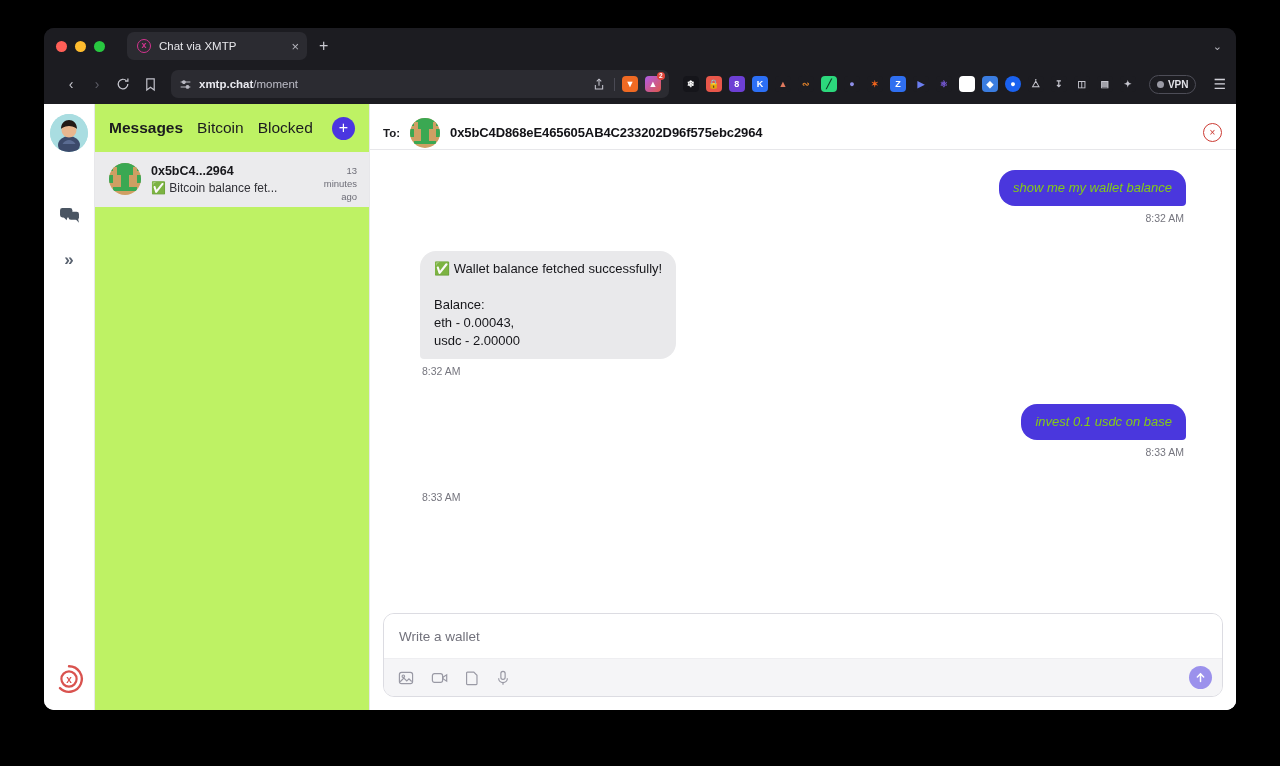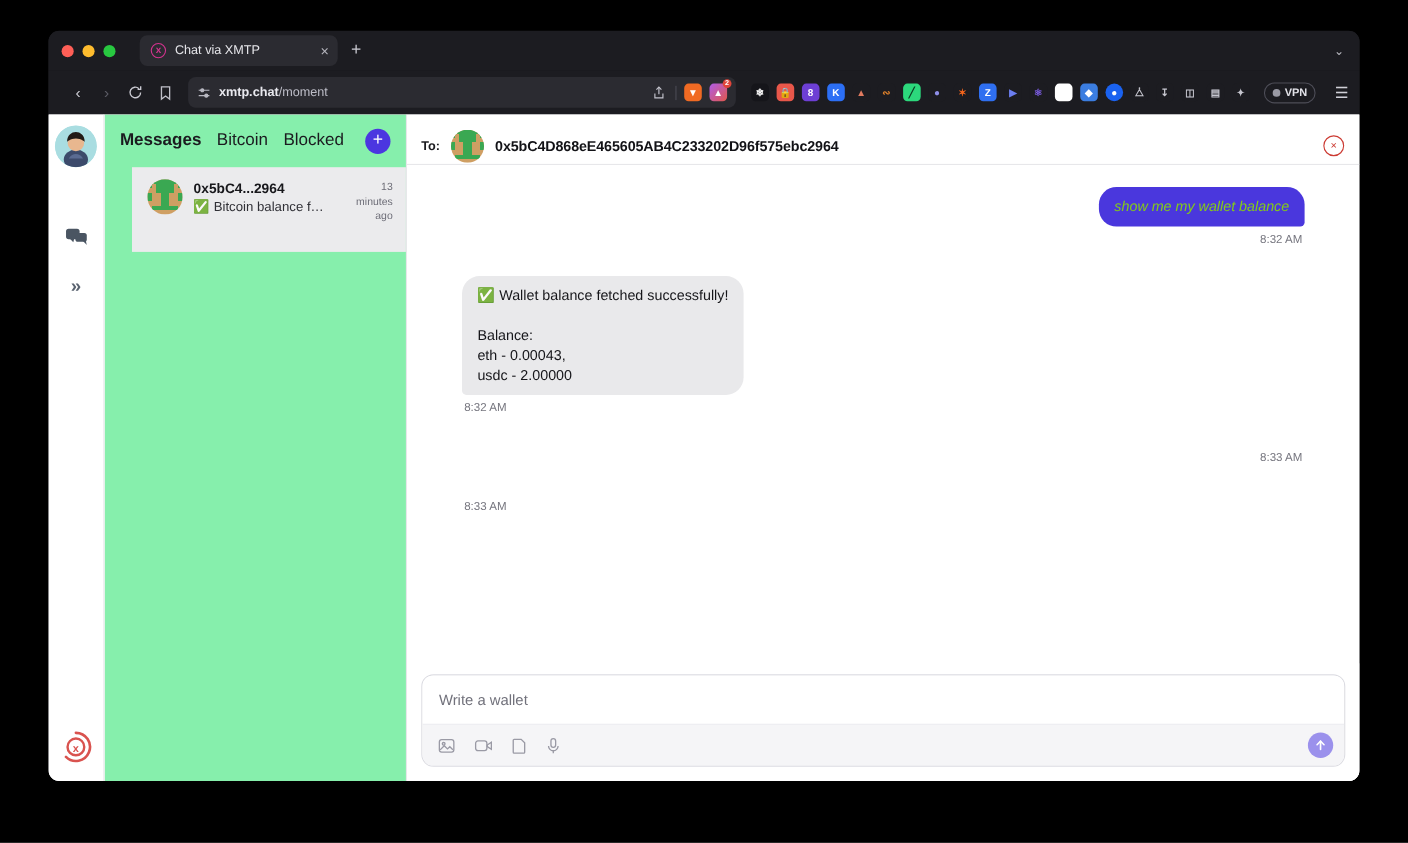--- a/index.html
+++ b/index.html
@@ -161,21 +161,21 @@
   #rail-chat-icon { margin-top: 48px; }
   #rail-expand-icon { margin-top: 12px; font-size: 17px; font-weight: bold; color:#5a6370; }
   #rail-logo {
     position: absolute; bottom: 16px; left: 50%; transform: translateX(-50%);
     width: 30px; height: 30px;
   }
 
   
   #conv-panel {
     width: 275px; flex: 0 0 275px;
-    background: #86efac;
+    background: #bef264;
     border-right: 1px solid #e7e7ea;
     display: flex; flex-direction: column;
   }
   #conv-tabs {
     display: flex; align-items: center;
     height: 48px; padding: 0 14px;
     gap: 14px;
   }
   .conv-tab {
     font-size: 15.5px; color: #1b1b1f; cursor: pointer;
@@ -185,25 +185,24 @@
   #new-conv-btn {
     margin-left: auto;
     width: 23px; height: 23px; border-radius: 50%;
     background: #4b36e0; color: #fff;
     display: flex; align-items: center; justify-content: center;
     font-size: 16px; line-height: 1; cursor: pointer;
     font-weight: 300;
   }
   .conv-item {
     display: flex; align-items: flex-start;
-    padding: 11px 12px 26px 14px;
+    padding: 11px 12px 4px 14px;
     gap: 10px;
     background: #ebebed;
     cursor: pointer;
-    margin-left: 25px;
   }
   .conv-avatar {
     width: 32px; height: 32px; border-radius: 50%;
     overflow: hidden; flex: 0 0 auto;
   }
   .conv-mid { flex: 1 1 auto; min-width: 0; }
   .conv-name {
     font-size: 12.5px; font-weight: bold; color: #17171b;
     white-space: nowrap; overflow: hidden; text-overflow: ellipsis;
     line-height: 16px;
@@ -506,20 +505,21 @@
         </div>
         <div class="msg-row in">
           <div class="bubble">✅ Wallet balance fetched successfully!
 
 Balance:
 eth - 0.00043,
 usdc - 2.00000</div>
           <div class="msg-time">8:32 AM</div>
         </div>
         <div class="msg-row out">
+          <div class="bubble">invest 0.1 usdc on base</div>
           <div class="msg-time">8:33 AM</div>
         </div>
         <div class="msg-row in">
           <div class="msg-time">8:33 AM</div>
         </div>
 
       </div>
 
       <div id="composer-wrap">
         <div id="composer">

